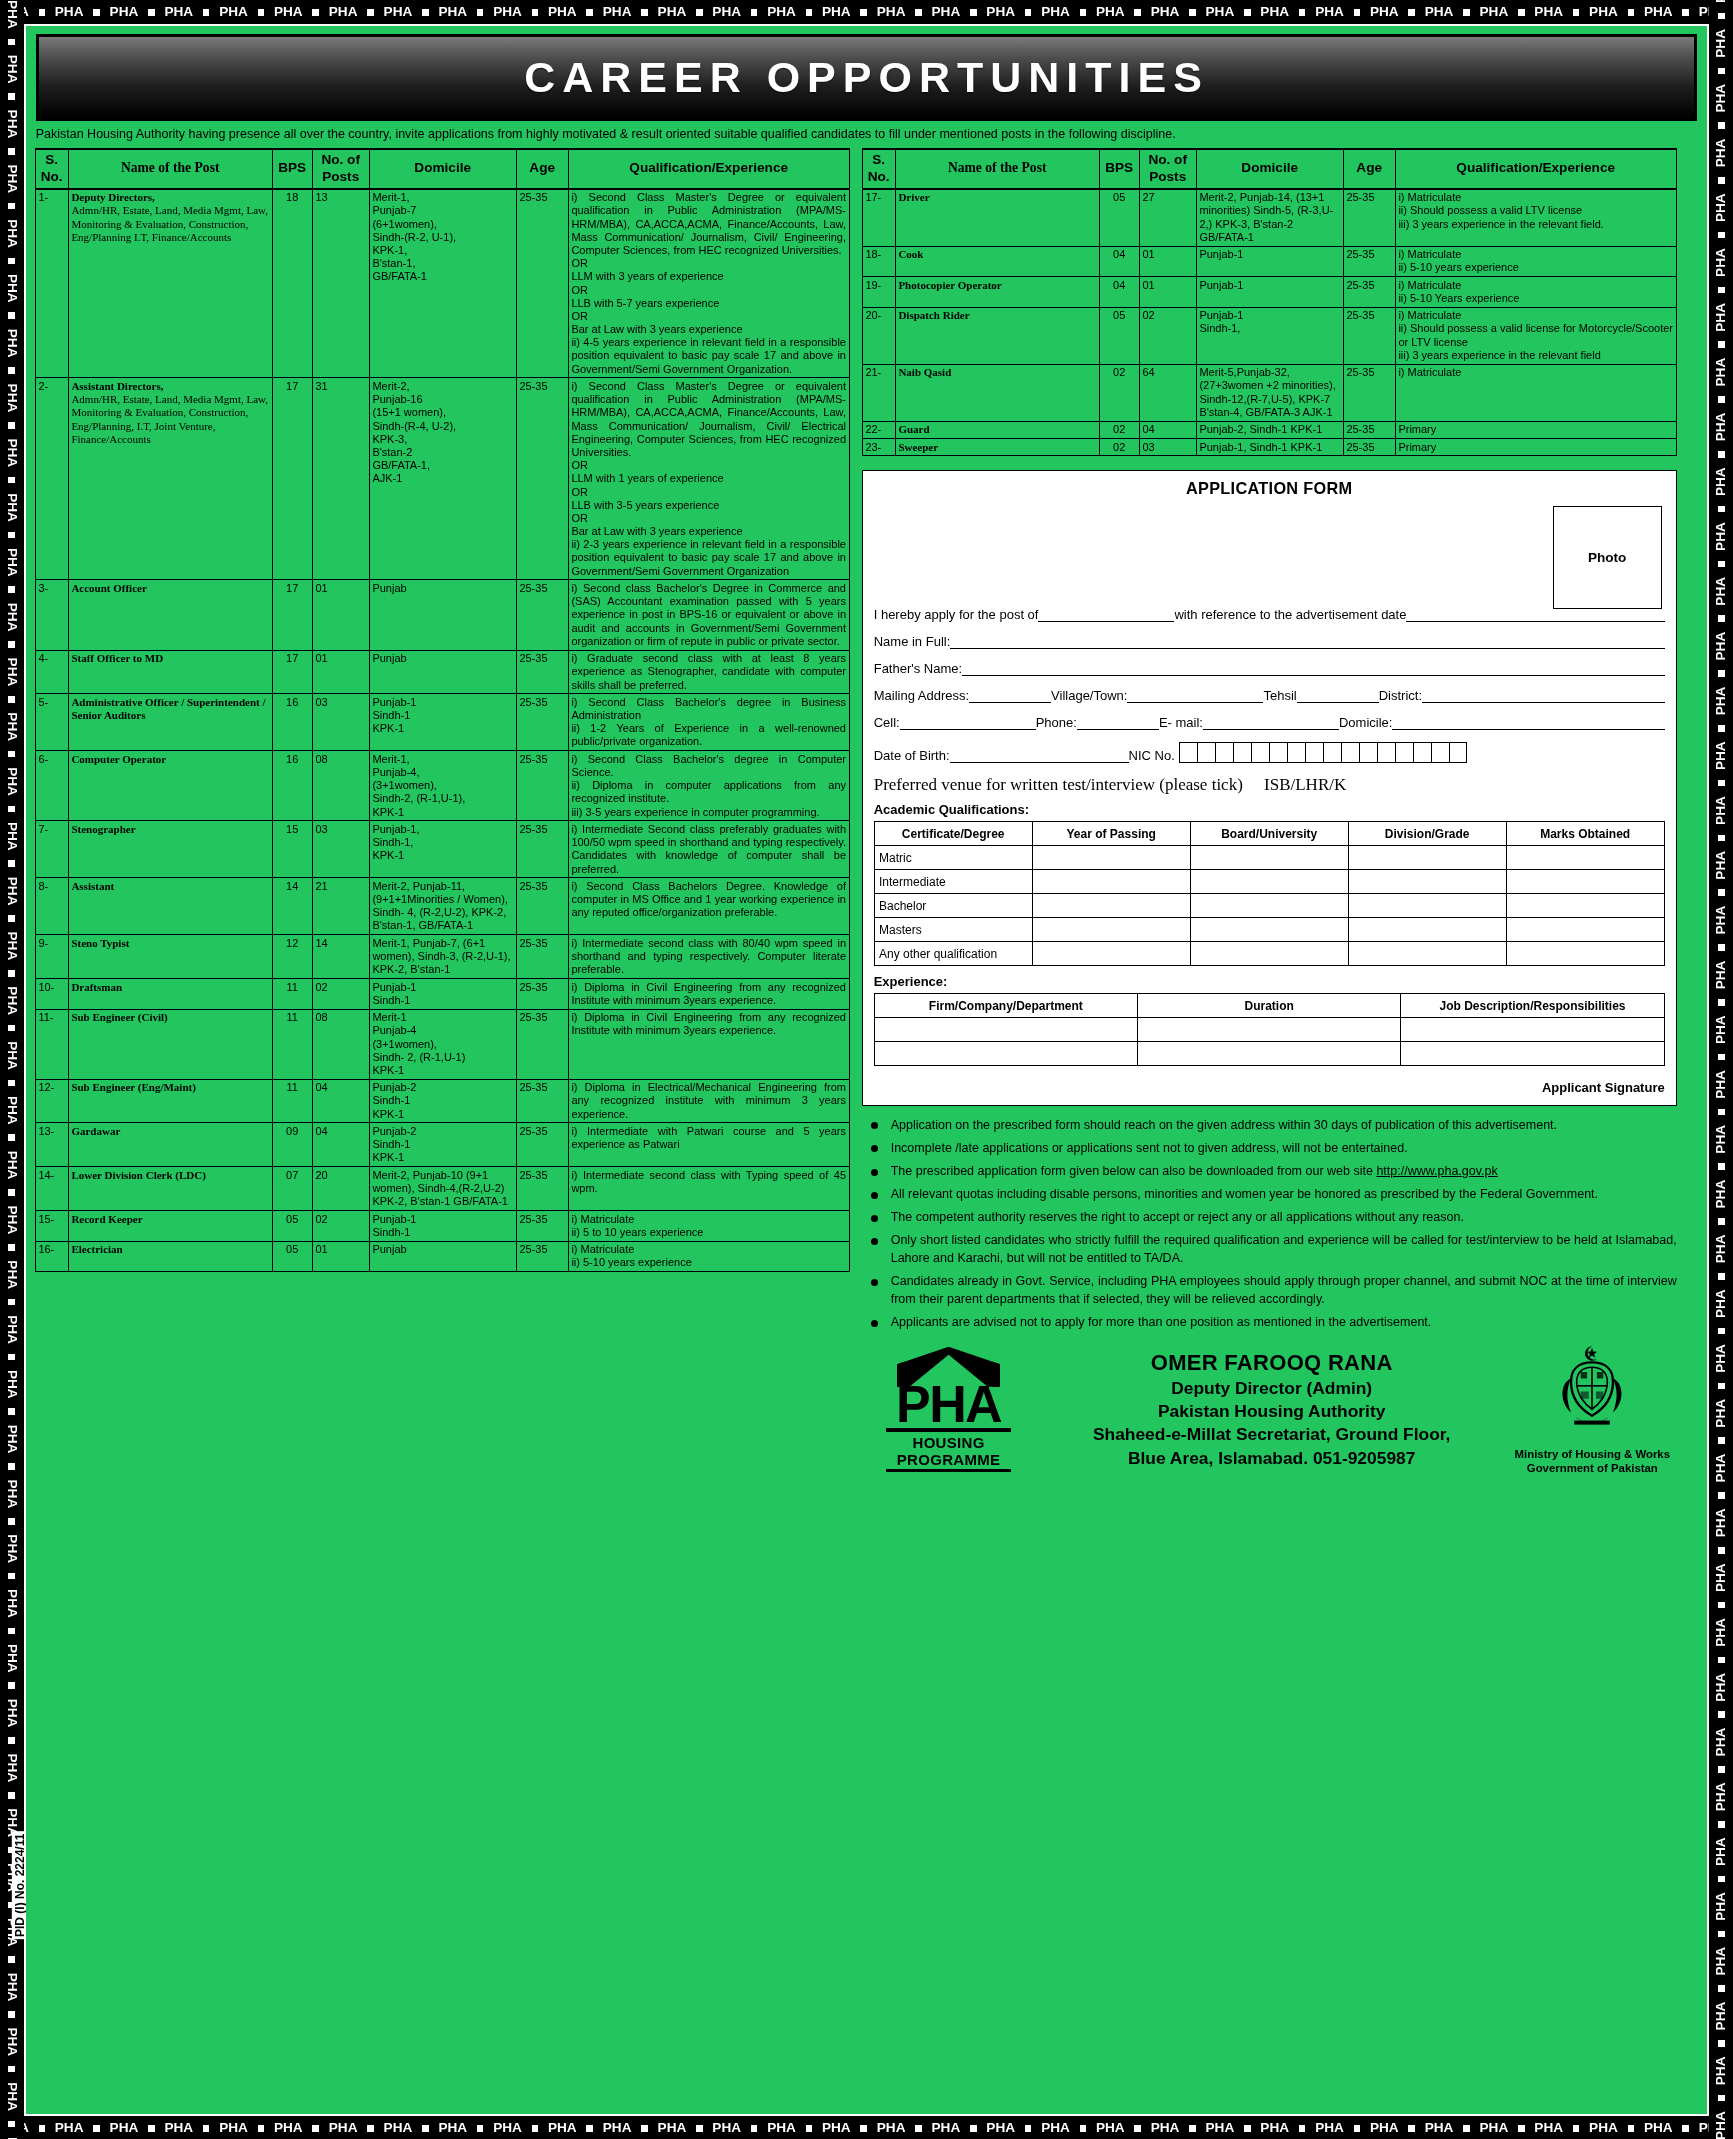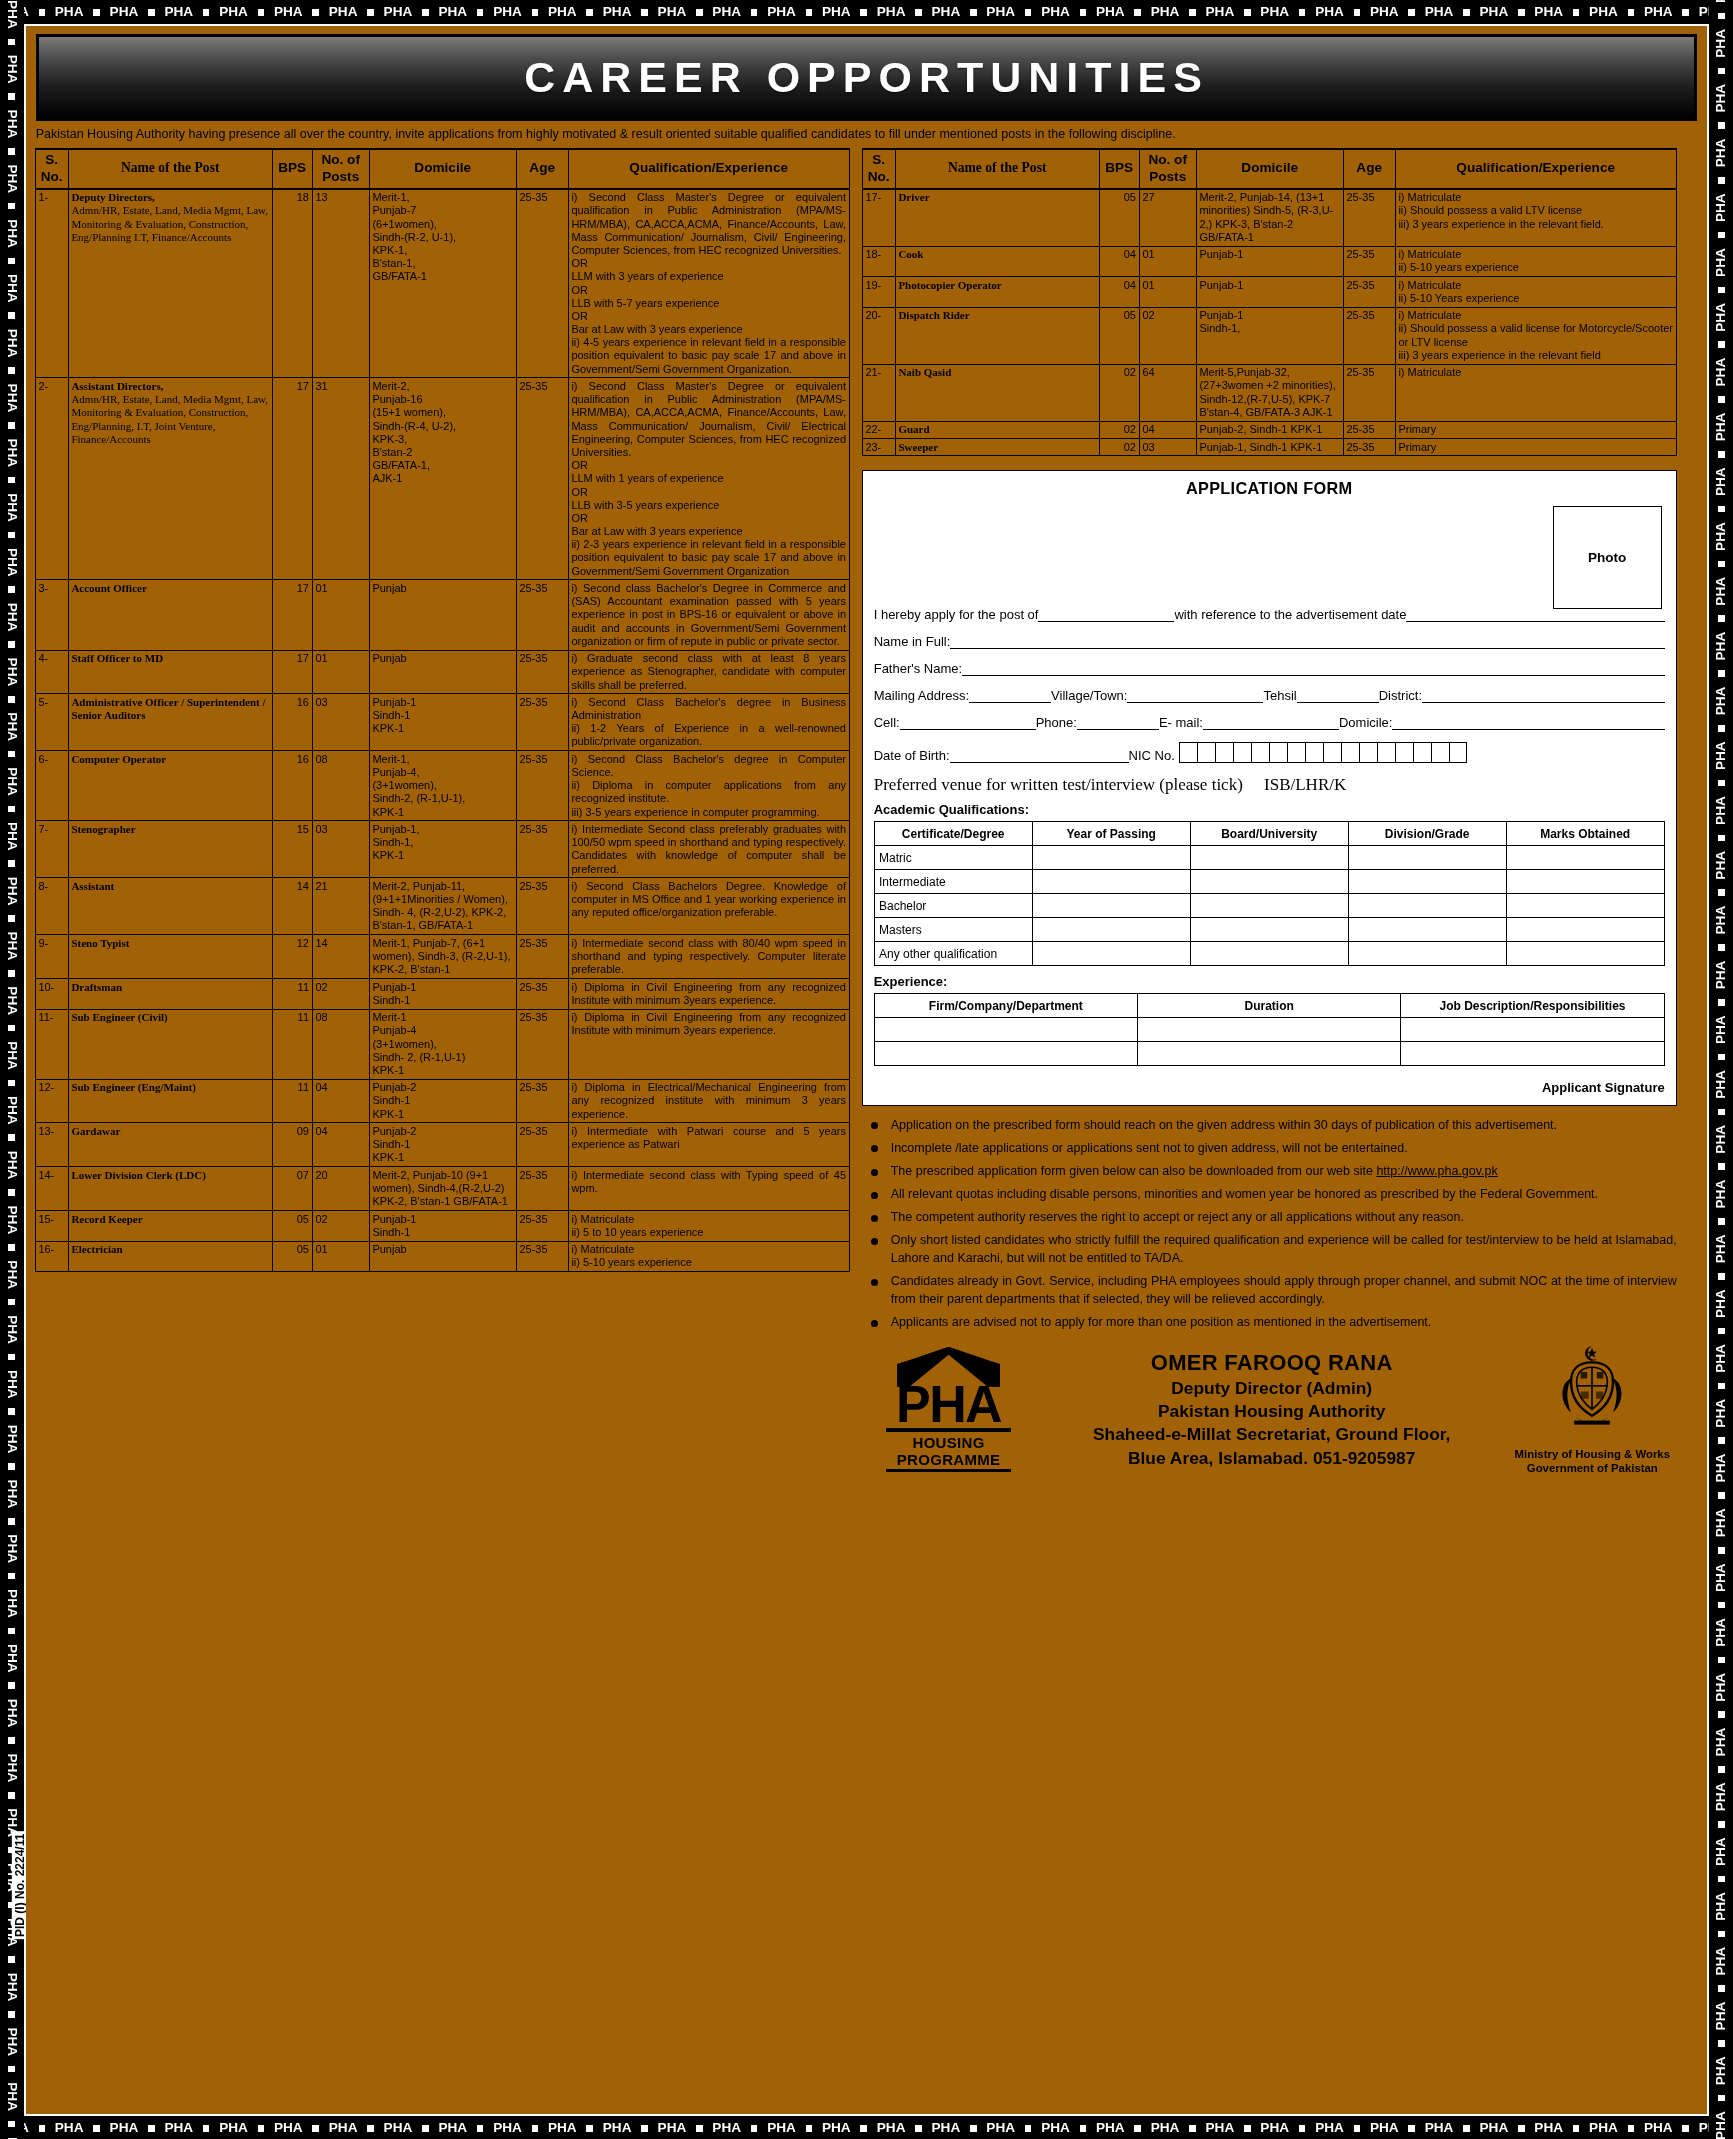--- a/index.html
+++ b/index.html
@@ -36,21 +36,21 @@
     font-size:13.6px; line-height:24px; white-space:nowrap;
   }
   .pha-strip.vert.right .pha-vert-inner {
     transform: rotate(-90deg) translateX(-2140px);
   }
 
   
   .content {
     position:absolute; left:26px; top:26px;
     width:1681px; height:2088px;
-    background:#a16207;
+    background:#22c55e;
     padding:4.3px 5.4px 2.2px 5.4px;
   }
 
   
   .banner {
     position:relative;
     height:87px; margin: 3.3px 4.3px 5.4px 4.3px;
     background: linear-gradient(to bottom, #7a7a7a 0%, #4a4a4a 28%, #1d1d1d 62%, #000 100%);
     border: 3.8px solid #000;
     display:flex; align-items:center; justify-content:center;
@@ -79,21 +79,21 @@
   }
   table.jobs thead th {
     border-top:2.2px solid #000; border-bottom:2.2px solid #000;
     text-align:center; font-weight:bold; font-size:13.6px; padding:2.7px 1.6px;
     vertical-align:middle;
   }
   table.jobs tbody tr td { border-bottom:1.6px solid #000; }
   table.jobs tbody tr:last-child td { border-bottom:1.6px solid #000; }
   .c-sno   { width:33px;  text-align:left; }
   .c-post  { width:204px;font-family:Liberation Serif, serif; }
-  .c-bps   { width:40px;  text-align:right; }
+  .c-bps   { width:40px;  text-align:center; }
   .c-posts { width:57px; text-align:left; }
   .c-dom   { width:147px; }
   .c-age   { width:52px;  text-align:left; }
   .c-qual  { width:auto; text-align:justify; }
   .post-title { font-weight:bold; }
   .post-sub { font-weight:normal; }
   .qual { white-space:pre-line; }
   td.c-dom { white-space:pre-line; }
 
   

